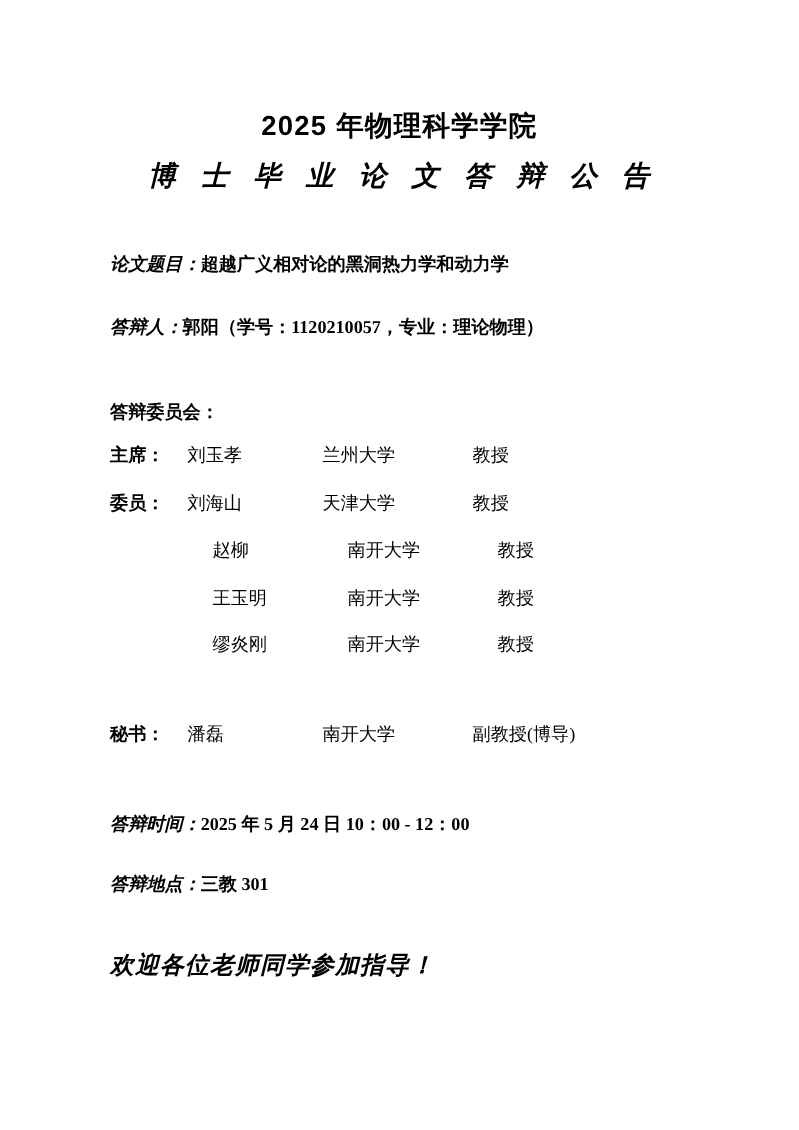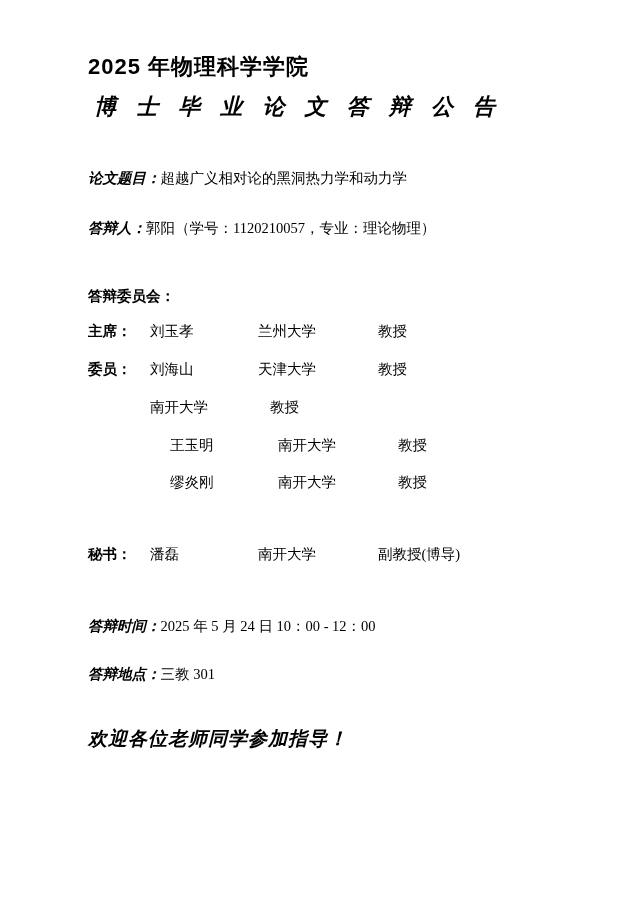--- a/index.html
+++ b/index.html
@@ -16,22 +16,22 @@
   }
   .page {
     position: relative;
     width: 639px;
     height: 904px;
     background: #ffffff;
     box-sizing: border-box;
     padding: 0 88px;
   }
   .title-block {
-    padding-top: 50px;
-    text-align: left;
+    padding-top: 84px;
+    text-align: center;
   }
   .title-line1 {
     font-family: "Liberation Sans", "DejaVu Sans", sans-serif;
     font-weight: bold;
     font-size: 22px;
     letter-spacing: 1px;
     line-height: 1.5;
   }
   .title-line2 {
     font-family: "Liberation Sans", "DejaVu Sans", sans-serif;
@@ -53,20 +53,21 @@
     align-items: baseline;
     margin-bottom: 6px;
   }
   .lbl {
     font-weight: bold;
     white-space: nowrap;
     font-style: italic;
   }
   .val {
     white-space: nowrap;
+    font-weight: bold;
   }
   .gap-sm { height: 20px; }
   .gap-md { height: 28px; }
   .gap-lg { height: 34px; }
 
   .line-topic { margin-bottom: 0; }
 
   .people-row {
     display: flex;
     align-items: baseline;
@@ -143,20 +144,21 @@
 
     <div class="people-row">
       <span class="col-role">委员：</span>
       <span class="col-name">刘海山</span>
       <span class="col-org">天津大学</span>
       <span class="col-rank">教授</span>
     </div>
 
     <div class="people-row">
       <span class="col-role"></span>
+      <span class="col-name indent-name">赵柳</span>
       <span class="col-org">南开大学</span>
       <span class="col-rank">教授</span>
     </div>
 
     <div class="people-row">
       <span class="col-role"></span>
       <span class="col-name indent-name">王玉明</span>
       <span class="col-org">南开大学</span>
       <span class="col-rank">教授</span>
     </div>

